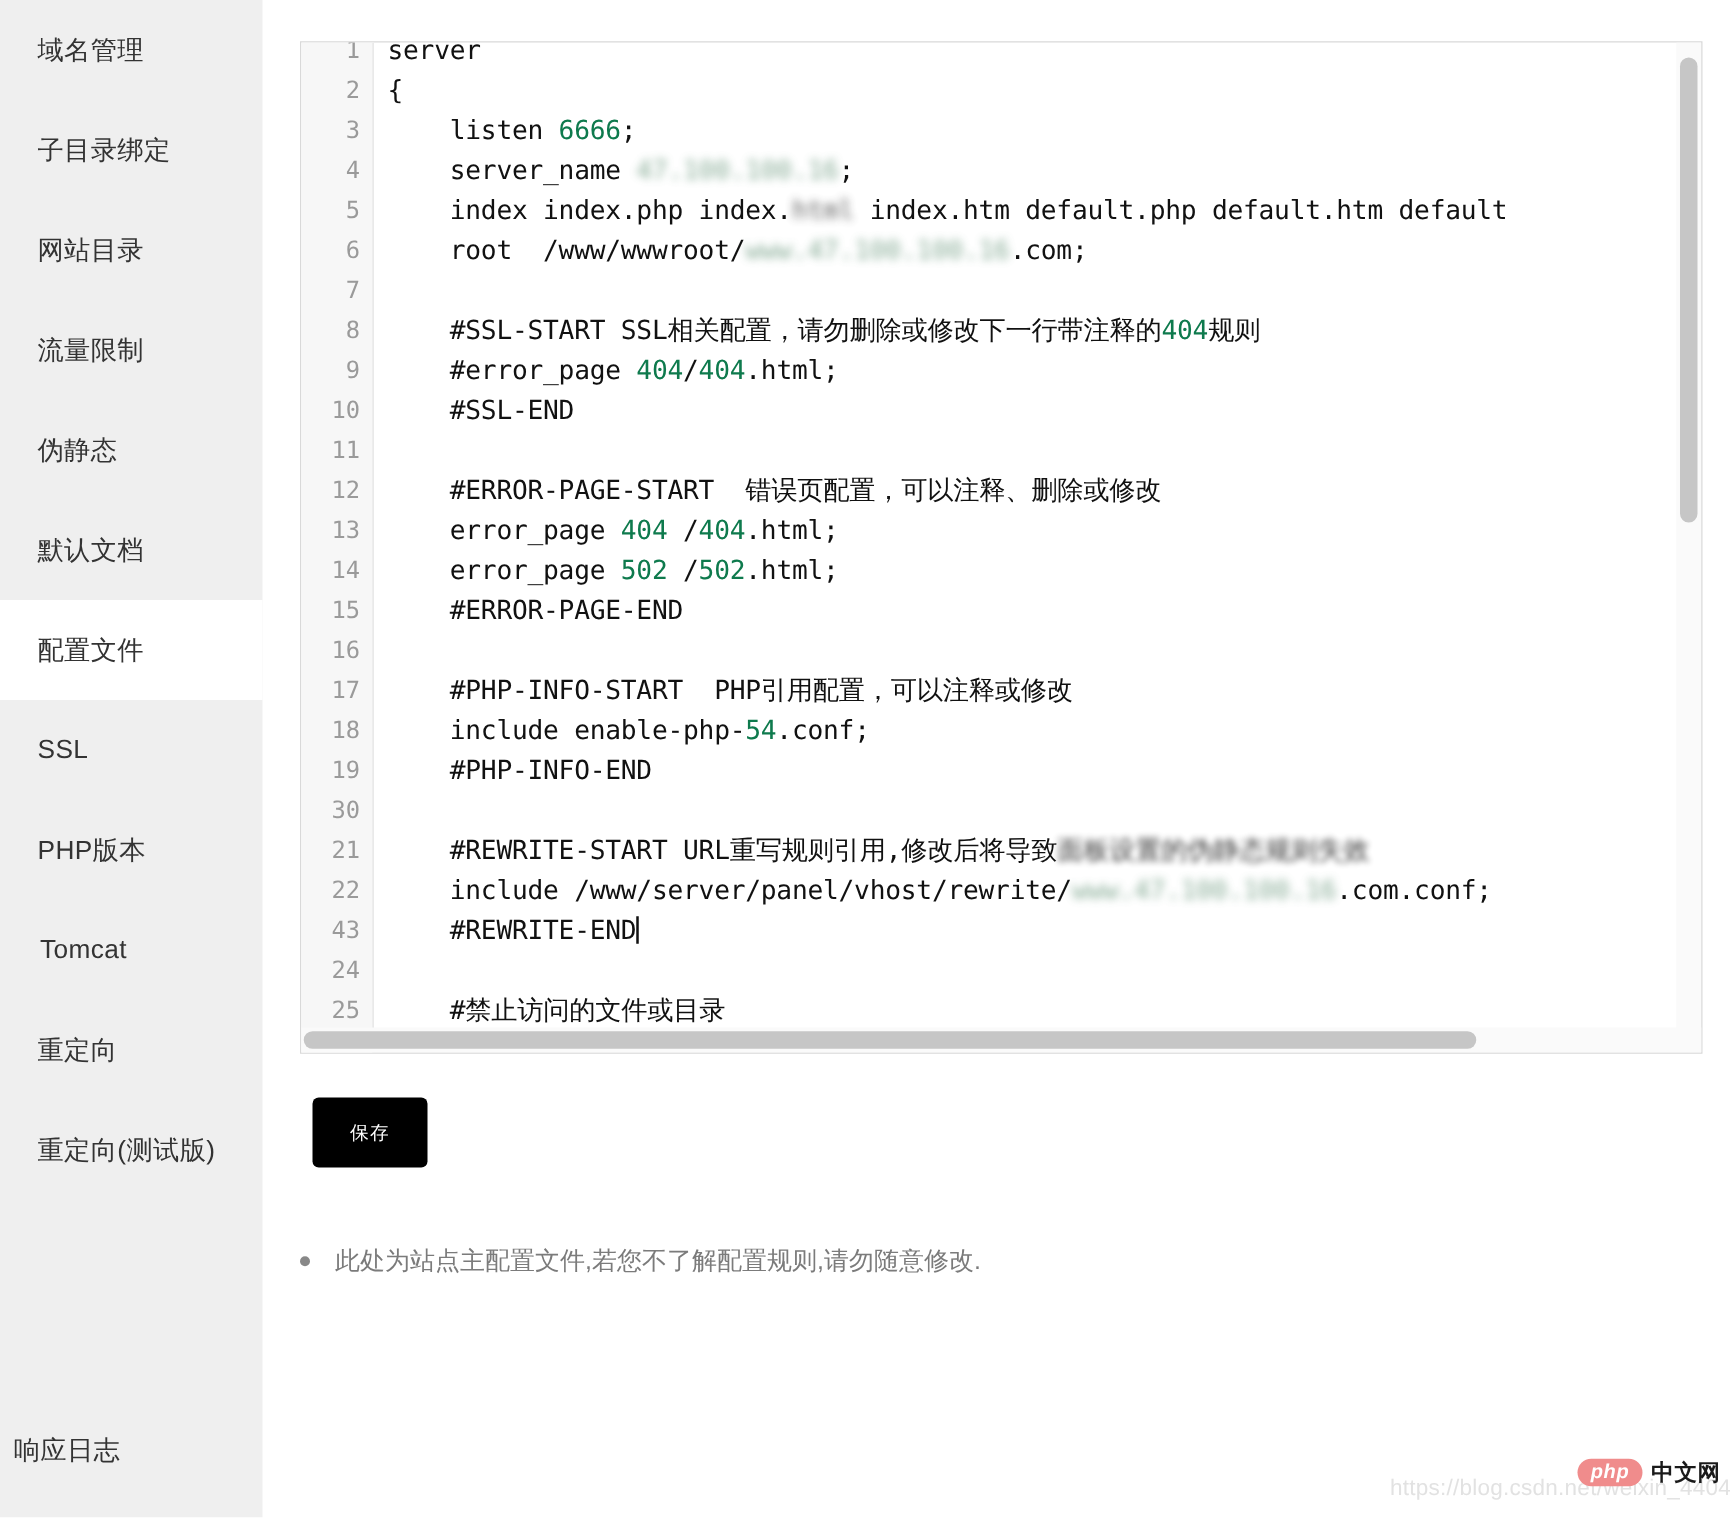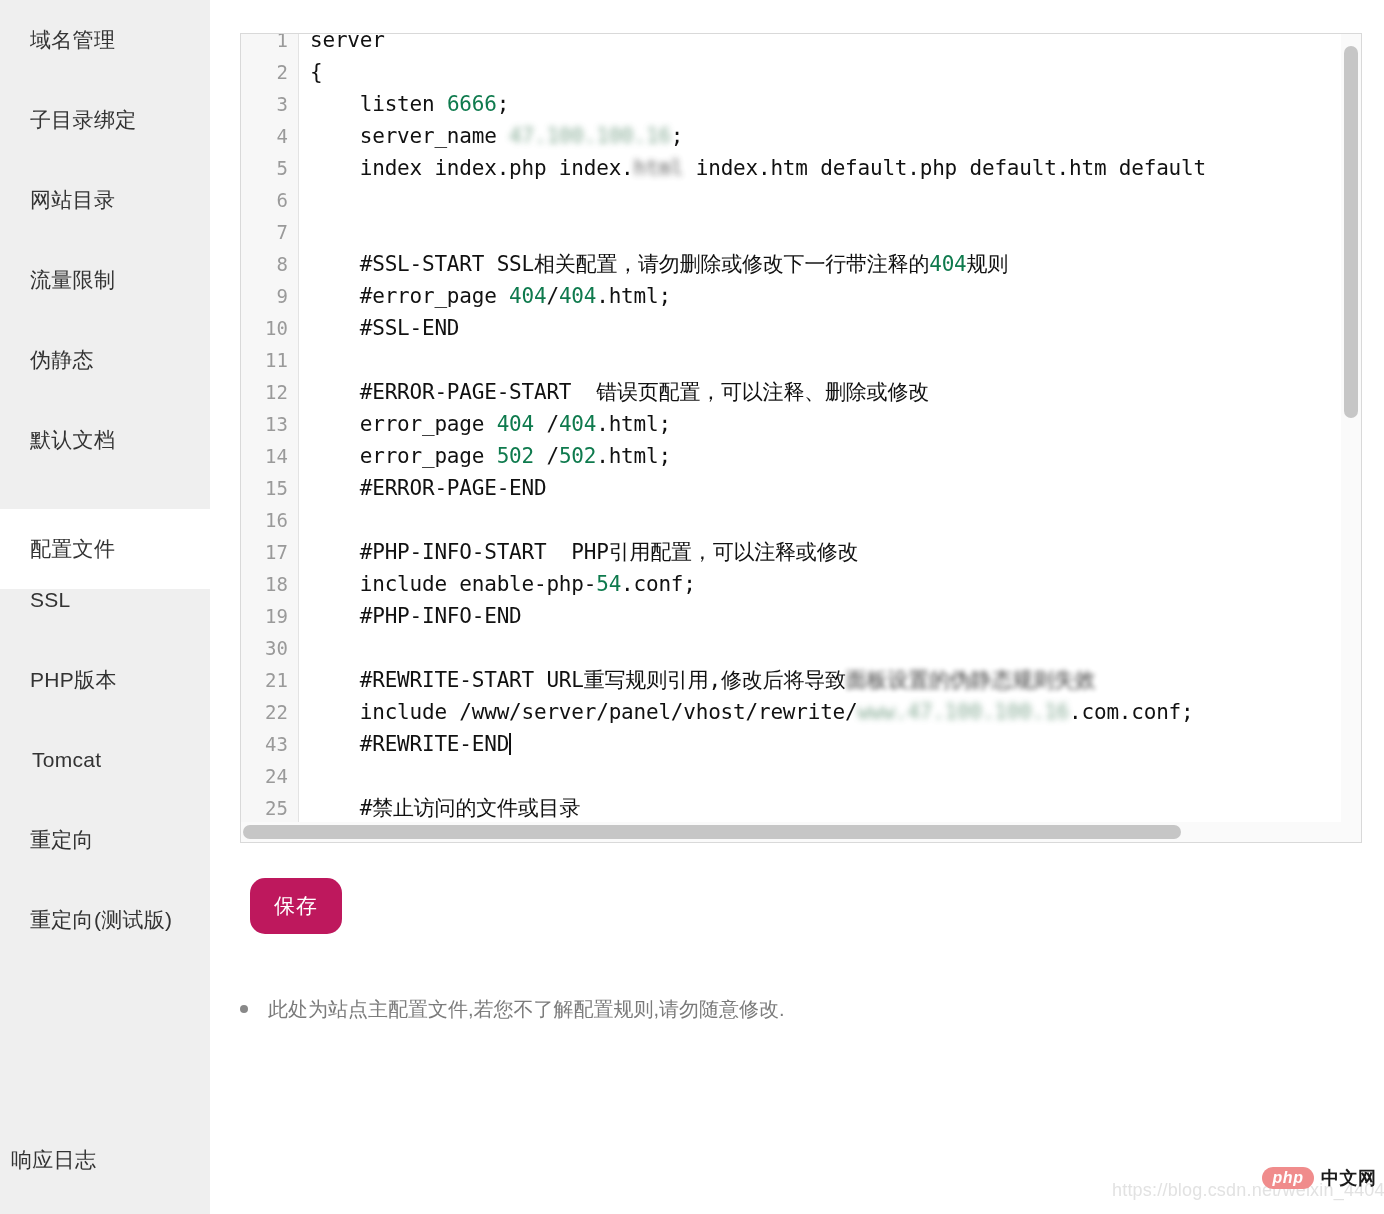--- a/index.html
+++ b/index.html
@@ -130,25 +130,25 @@
     width: 938px; height: 14px;
     background: #c6c6c6;
     border-radius: 7px;
   }
 
   
   .save-btn {
     position: absolute;
     left: 250px; top: 878px;
     width: 92px; height: 56px;
-    background: #be185d;
+    background: #000000;
     color: #ffffff;
     border: none;
-    border-radius: 15px;
-    font-size: 21px;
+    border-radius: 5px;
+    font-size: 15px;
     font-family: "Liberation Sans", "DejaVu Sans", sans-serif;
     cursor: pointer;
     letter-spacing: 1px;
   }
 
   
   .note {
     position: absolute;
     left: 240px; top: 995px;
     width: 900px;
@@ -221,21 +221,21 @@
       </div>
       <div class="side-item" style="top: 240px;">
         <span>流量限制</span>
       </div>
       <div class="side-item" style="top: 320px;">
         <span>伪静态</span>
       </div>
       <div class="side-item" style="top: 400px;">
         <span>默认文档</span>
       </div>
-      <div class="side-item active" style="top: 480px; margin-top: 29px;">
+      <div class="side-item active" style="top: 480px;">
         <span>配置文件</span>
       </div>
       <div class="side-item" style="top: 560px;">
         <span>SSL</span>
       </div>
       <div class="side-item" style="top: 640px;">
         <span>PHP版本</span>
       </div>
       <div class="side-item" style="top: 720px; padding-left: 32px;">
         <span>Tomcat</span>
@@ -278,20 +278,21 @@
         <div class="gutter-num" style="top: 694px;">43</div>
         <div class="gutter-num" style="top: 726px;">24</div>
         <div class="gutter-num" style="top: 758px;">25</div>
       </div>
     <div class="code-area" id="codearea">
         <div class="code-line" style="top: -10px;">server</div>
         <div class="code-line" style="top: 22px;">{</div>
         <div class="code-line" style="top: 54px;">    listen <span class="num">6666</span>;</div>
         <div class="code-line" style="top: 86px;">    server_name <span class="blur">47.100.100.16</span>;</div>
         <div class="code-line" style="top: 118px;">    index index.php index.<span class="blur-dark">html</span> index.htm default.php default.htm default</div>
+        <div class="code-line" style="top: 150px;">    root  /www/wwwroot/<span class="blur">www.47.100.100.16</span>.com;</div>
         <div class="code-line" style="top: 182px;"></div>
         <div class="code-line" style="top: 214px;">    #SSL-START SSL相关配置，请勿删除或修改下一行带注释的<span class="num">404</span>规则</div>
         <div class="code-line" style="top: 246px;">    #error_page <span class="num">404</span>/<span class="num">404</span>.html;</div>
         <div class="code-line" style="top: 278px;">    #SSL-END</div>
         <div class="code-line" style="top: 310px;"></div>
         <div class="code-line" style="top: 342px;">    #ERROR-PAGE-START  错误页配置，可以注释、删除或修改</div>
         <div class="code-line" style="top: 374px;">    error_page <span class="num">404</span> /<span class="num">404</span>.html;</div>
         <div class="code-line" style="top: 406px;">    error_page <span class="num">502</span> /<span class="num">502</span>.html;</div>
         <div class="code-line" style="top: 438px;">    #ERROR-PAGE-END</div>
         <div class="code-line" style="top: 470px;"></div>

